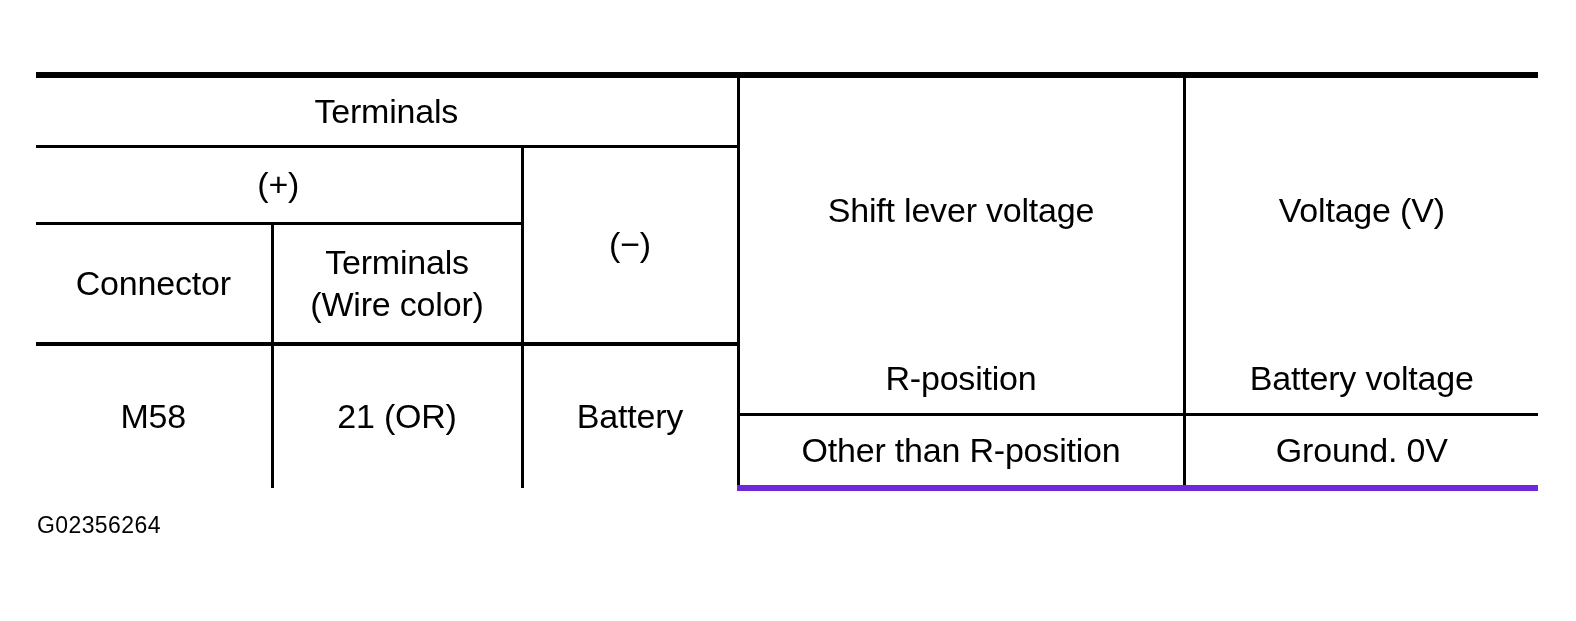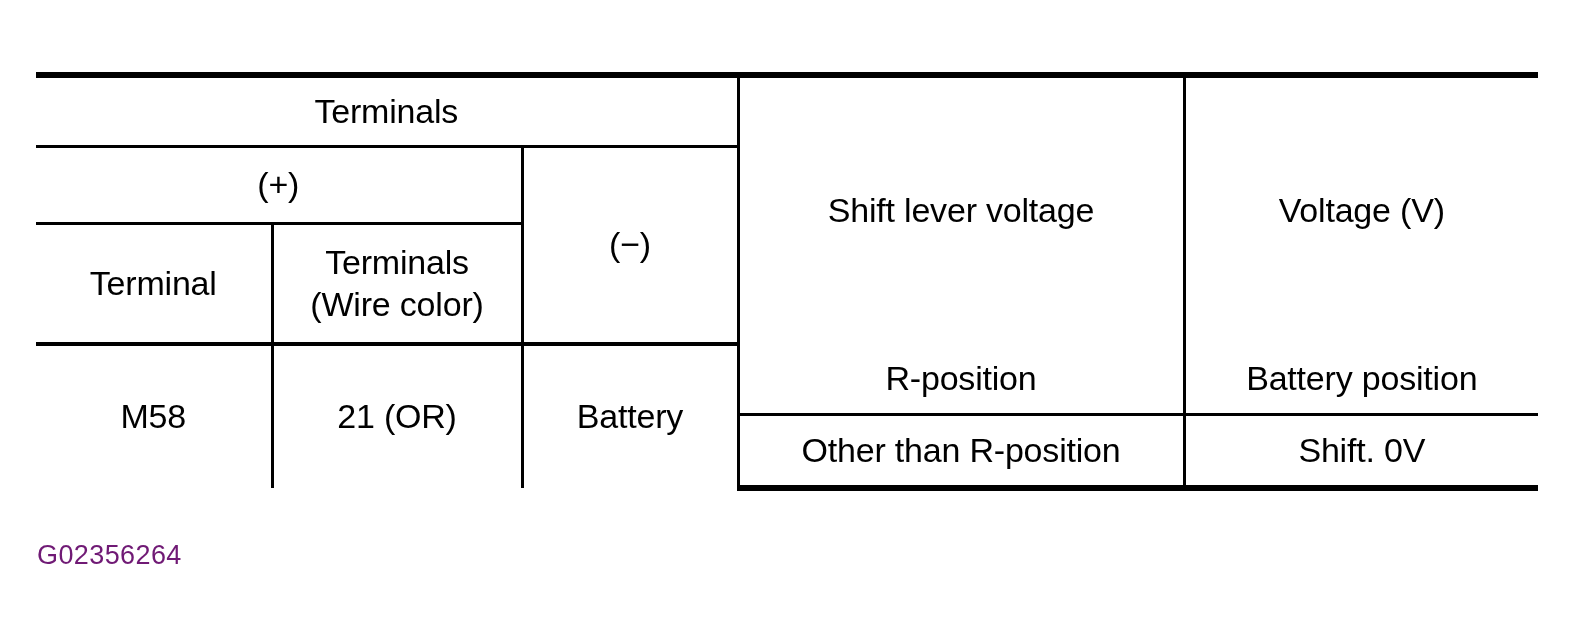--- a/index.html
+++ b/index.html
@@ -46,43 +46,43 @@
     font-size: 34px;
     line-height: 1.22;
     letter-spacing: -0.2px;
     color: #000;
     border: 0;
     background: #fff;
   }
 
   
   table.spec tr.top-edge > td { border-top: 6px solid #000; }
-  table.spec tr.bottom-edge > td { border-bottom: 6px solid #000000; }
+  table.spec tr.bottom-edge > td { border-bottom: 6px solid #6d28d9; }
 
   
   .rule-thin  { border-bottom: 3px solid #000 !important; }
   .rule-mid   { border-bottom: 4px solid #000 !important; }
 
   
   .vl { border-left: 3px solid #000 !important; }
 
   
   .h-terminals { height: 67px; }
   .h-plus      { height: 74px; }
   .h-subhdr    { height: 117px; }
   .h-body-sub  { height: 69px; margin-left: 48px; }
 
   
   .fig-id {
     position: absolute;
     left: 37px;
-    top: 540px;
-    font-size: 27px;
+    top: 512px;
+    font-size: 23px;
     letter-spacing: 0.4px;
-    color: #701a75;
+    color: #000000;
     white-space: nowrap;
   }
 
   .two-line { display: block; }
 </style>
 </head>
 <body>
 
 <div id="page">
 
@@ -102,38 +102,38 @@
           <td class="vl" rowspan="3">Shift lever voltage</td>
           <td class="vl" rowspan="3">Voltage (V)</td>
         </tr>
 
         <tr>
           <td class="h-plus rule-thin" colspan="2">(+)</td>
           <td class="vl rule-mid" rowspan="2">(−)</td>
         </tr>
 
         <tr>
-          <td class="h-subhdr rule-mid">Terminal</td>
+          <td class="h-subhdr rule-mid">Connector</td>
           <td class="h-subhdr rule-mid vl">
             <span class="two-line">Terminals</span>
             <span class="two-line">(Wire color)</span>
           </td>
         </tr>
 
         <tr>
           <td class="h-body-sub" rowspan="2">M58</td>
           <td class="h-body-sub vl" rowspan="2">21 (OR)</td>
           <td class="h-body-sub vl" rowspan="2">Battery</td>
           <td class="h-body-sub vl rule-thin">R-position</td>
-          <td class="h-body-sub vl rule-thin">Battery position</td>
+          <td class="h-body-sub vl rule-thin">Battery voltage</td>
         </tr>
 
         <tr class="bottom-edge">
           <td class="h-body-sub vl">Other than R-position</td>
-          <td class="h-body-sub vl">Shift. 0V</td>
+          <td class="h-body-sub vl">Ground. 0V</td>
         </tr>
 
       </tbody>
     </table>
   </div>
 
   <div class="fig-id">G02356264</div>
 
 </div>
 

